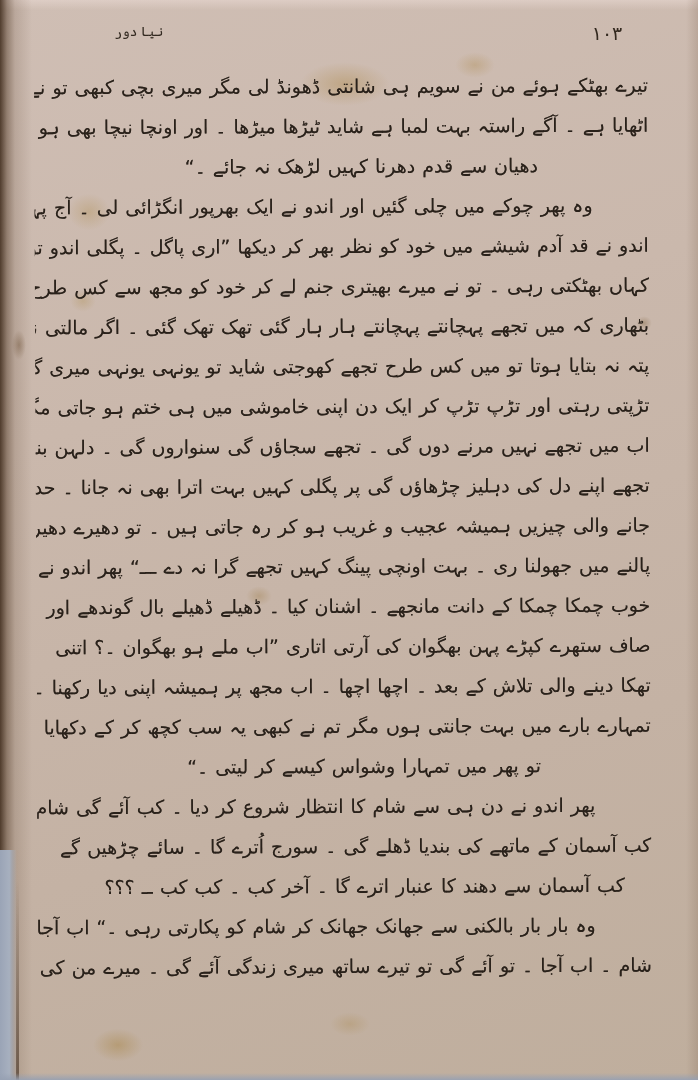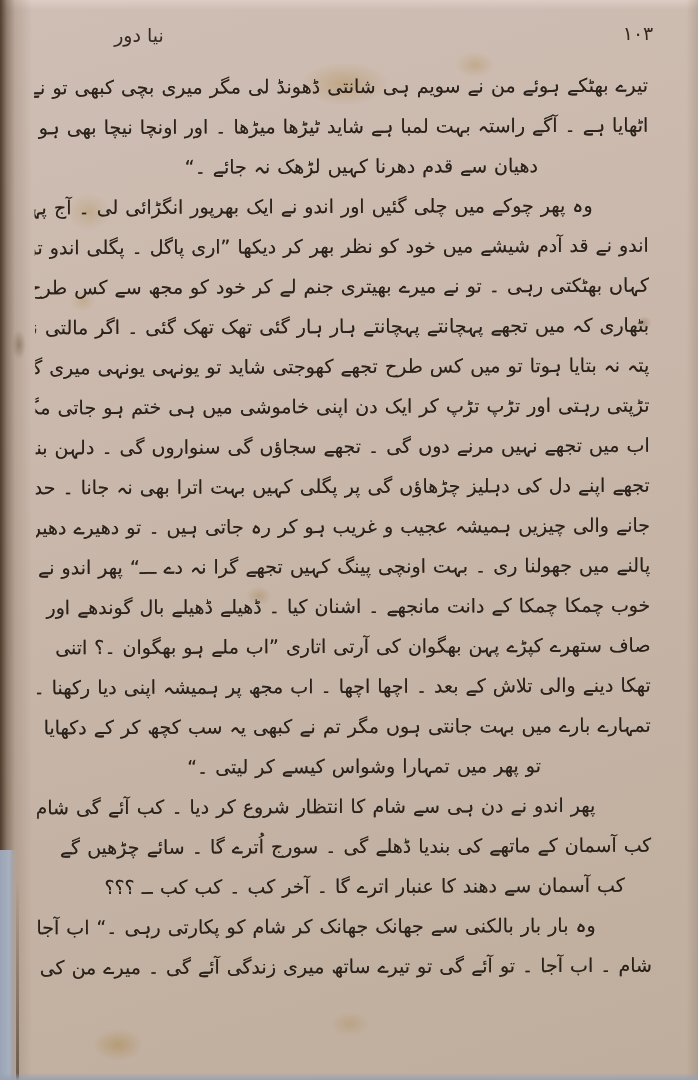--- a/index.html
+++ b/index.html
@@ -52,24 +52,24 @@
   .s5{left:246px;top:586px;width:26px;height:20px;background:radial-gradient(ellipse,rgba(150,115,55,.30),rgba(150,115,55,0) 70%);}
   .s6{left:92px;top:1028px;width:52px;height:34px;background:radial-gradient(ellipse,rgba(165,128,60,.42),rgba(165,128,60,0) 68%);}
   .s7{left:330px;top:1012px;width:40px;height:24px;background:radial-gradient(ellipse,rgba(165,128,60,.26),rgba(165,128,60,0) 70%);}
   .s8{left:636px;top:316px;width:16px;height:14px;background:radial-gradient(ellipse,rgba(120,90,50,.35),rgba(120,90,50,0) 70%);}
   .s9{left:12px;top:330px;width:14px;height:30px;background:radial-gradient(ellipse,rgba(100,70,40,.4),rgba(100,70,40,0) 70%);}
 
   
   .running-title{
     position:absolute;left:104px;top:24px;width:70px;
     direction:rtl;text-align:center;
-    font-size:19px;color:#332a21;
+    font-size:13px;color:#332a21;font-family:Liberation Serif, serif;
   }
   .page-number{
-    position:absolute;left:614px;top:22px;width:48px;
+    position:absolute;left:583px;top:22px;width:48px;
     direction:rtl;text-align:center;
     font-size:19px;color:#33291f;letter-spacing:1px;
   }
 
   
   .text-block{
     position:absolute;top:66px;right:48px;left:36px;
     direction:rtl;
     transform:rotate(-0.25deg);
   }

